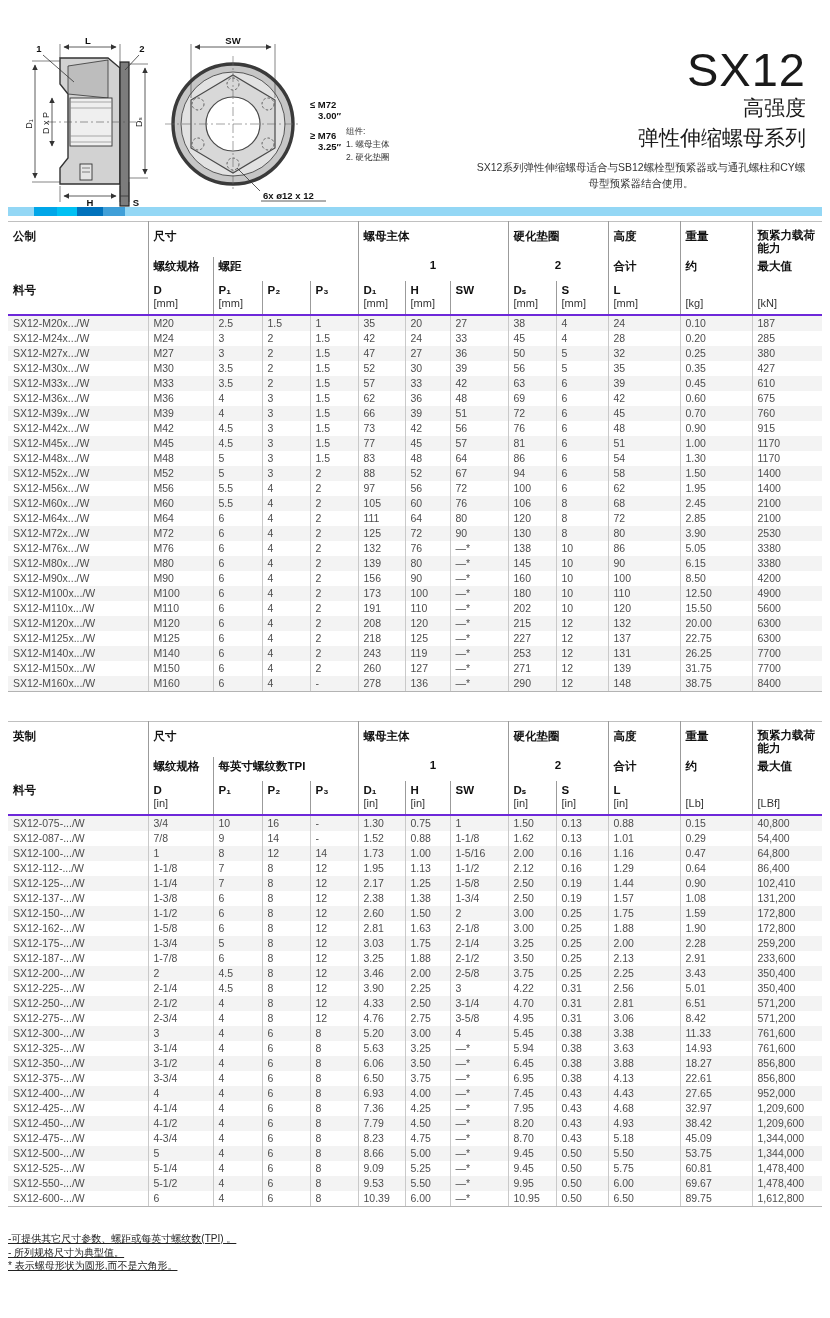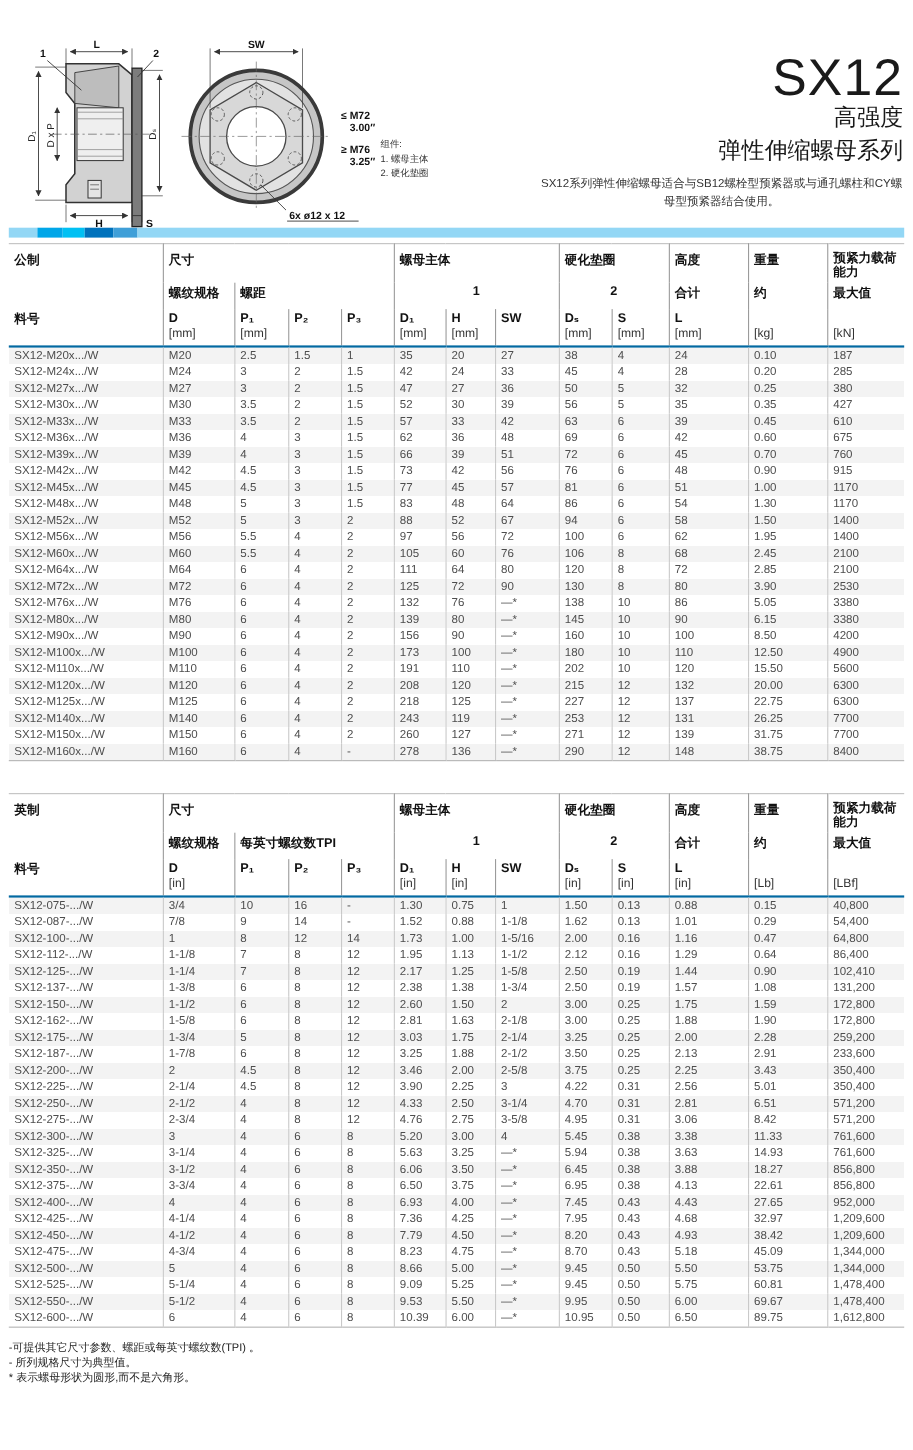--- a/index.html
+++ b/index.html
@@ -9,53 +9,53 @@
   *{box-sizing:border-box;}
   html,body{margin:0;padding:0;}
   body{
     width:830px;height:1318px;background:#fff;position:relative;overflow:hidden;
     font-family:"Liberation Sans","DejaVu Sans",sans-serif;color:var(--ink);
   }
   .page{padding:0 8px;}
   
   .top{position:relative;height:207px;}
   .diagram-svg{position:absolute;left:0;top:36px;}
-  .titleblock{position:absolute;right:1px;top:46px;text-align:right;width:330px;}
+  .titleblock{position:absolute;right:16px;top:46px;text-align:right;width:330px;}
   .main-title{font-size:47px;line-height:1.0;font-weight:400;letter-spacing:1px;margin:0;}
   .sub-title{font-size:21px;line-height:1.45;font-weight:400;margin:0;}
   .desc{font-size:10.5px;line-height:1.55;color:#333;margin-top:5px;text-align:center;}
   
   .bar{display:flex;height:9px;width:814px;}
   .bar .s0{width:26px;background:var(--bar-light);}
   .bar .s1{width:23px;background:var(--bar-c1);}
   .bar .s2{width:20px;background:var(--bar-c2);}
   .bar .s3{width:26px;background:var(--bar-c3);}
   .bar .s4{width:22px;background:var(--bar-c4);}
   .bar .s5{flex:1;background:var(--bar-light);}
   
   table{width:814px;border-collapse:collapse;table-layout:fixed;margin-top:5px;border-top:1px solid #c0c0c0;}
   col.c1{width:140px;} col.c2{width:65px;} col.c3{width:49px;} col.c4{width:48px;}
   col.c5{width:48px;} col.c6{width:47px;} col.c7{width:45px;} col.c8{width:58px;}
   col.c9{width:48px;} col.c10{width:52px;} col.c11{width:72px;} col.c12{width:72px;} col.c13{width:70px;}
   th{font-weight:bold;text-align:left;vertical-align:top;padding:2px 5px;font-size:11.5px;color:#111;}
   thead tr.rowA th{padding-top:7px;height:30px;}
   thead tr.rowB th{height:24px;}
-  thead tr.rowC th{height:34px;border-bottom:2px solid #0369a1;}
+  thead tr.rowC th{height:34px;border-bottom:2px solid #6d28d9;}
   th.ctr{text-align:center;}
   .blh{border-left:1px solid var(--grid-dark);}
   .hmain{font-size:11.5px;font-weight:bold;min-height:14px;line-height:14px;}
   .hunit{font-size:11px;font-weight:normal;color:#333;line-height:12px;}
   .wrap2{width:62px;line-height:13px;}
   tbody td{height:15px;line-height:15px;padding:0 5px;font-size:10.5px;color:var(--body-ink);overflow:hidden;white-space:nowrap;}
   tbody tr:nth-child(odd){background:#f3f3f3;}
   tbody tr:last-child td{border-bottom:1px solid #b3b3b3;}
   td.bl{border-left:1px solid var(--grid-light);}
   
   .imperial{margin-top:29px;}
-  .footnotes{margin-top:12px;font-size:10px;line-height:1.35;color:#222;}
+  .footnotes{margin-top:25px;font-size:10px;line-height:1.35;color:#222;text-decoration:underline;}
   
   .dimtxt{font:9px "Liberation Sans","DejaVu Sans",sans-serif;fill:#222;}
   .dimbold{font:bold 9.5px "Liberation Sans","DejaVu Sans",sans-serif;fill:#111;}
   .legtxt{font:8.5px "Liberation Sans","DejaVu Sans",sans-serif;fill:#333;}
 </style>
 </head>
 <body>
 
 <div class="page">
 

